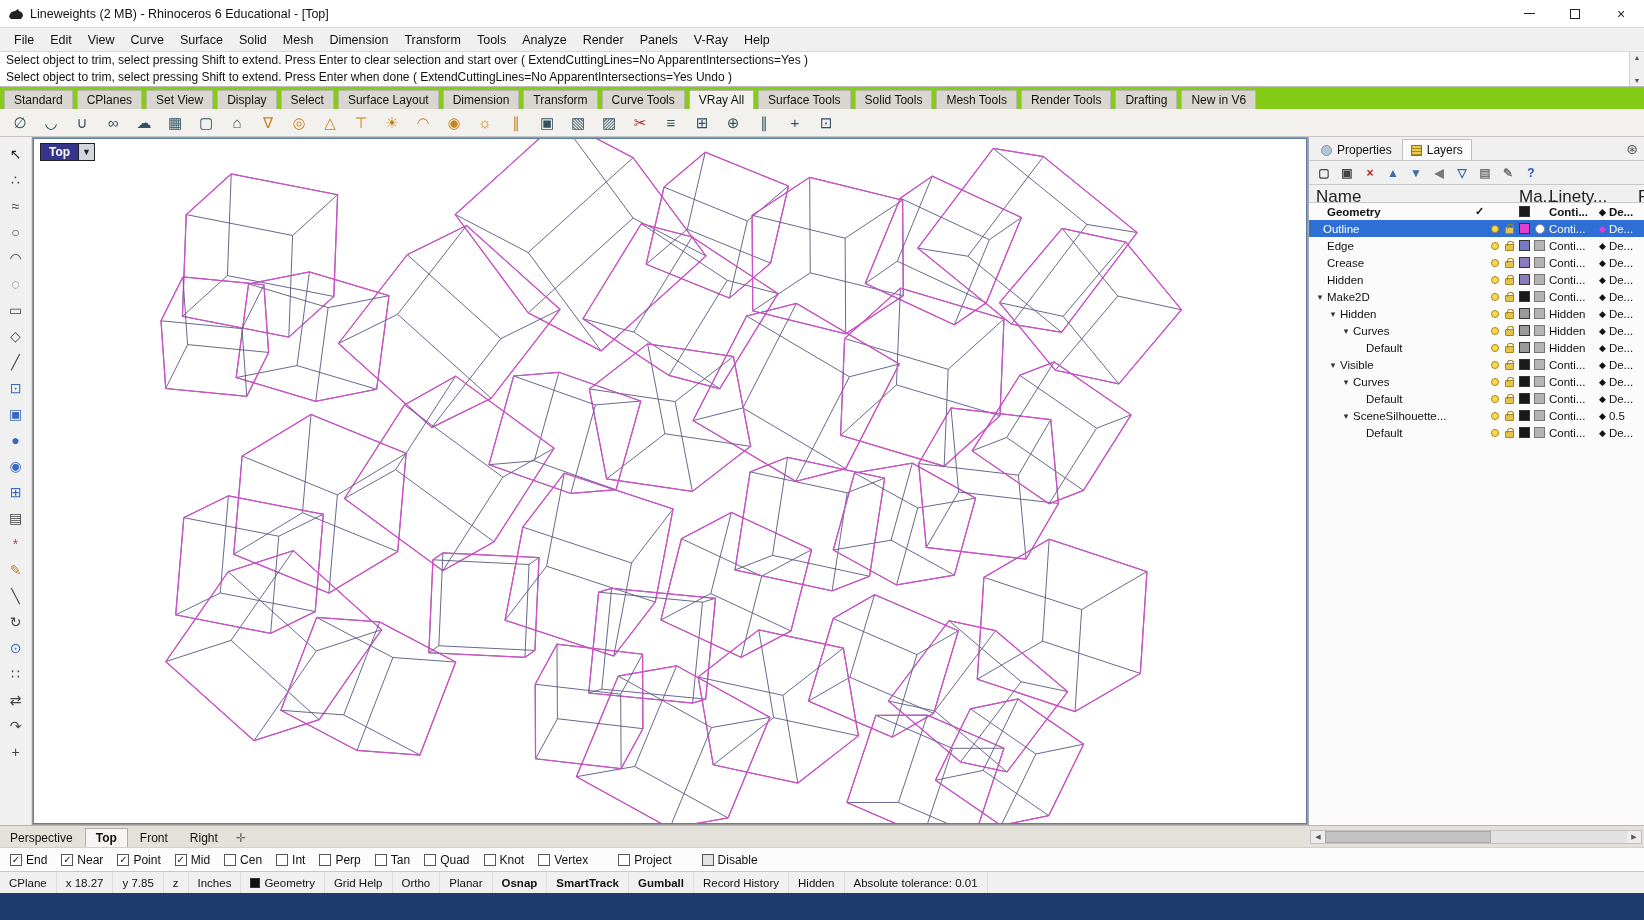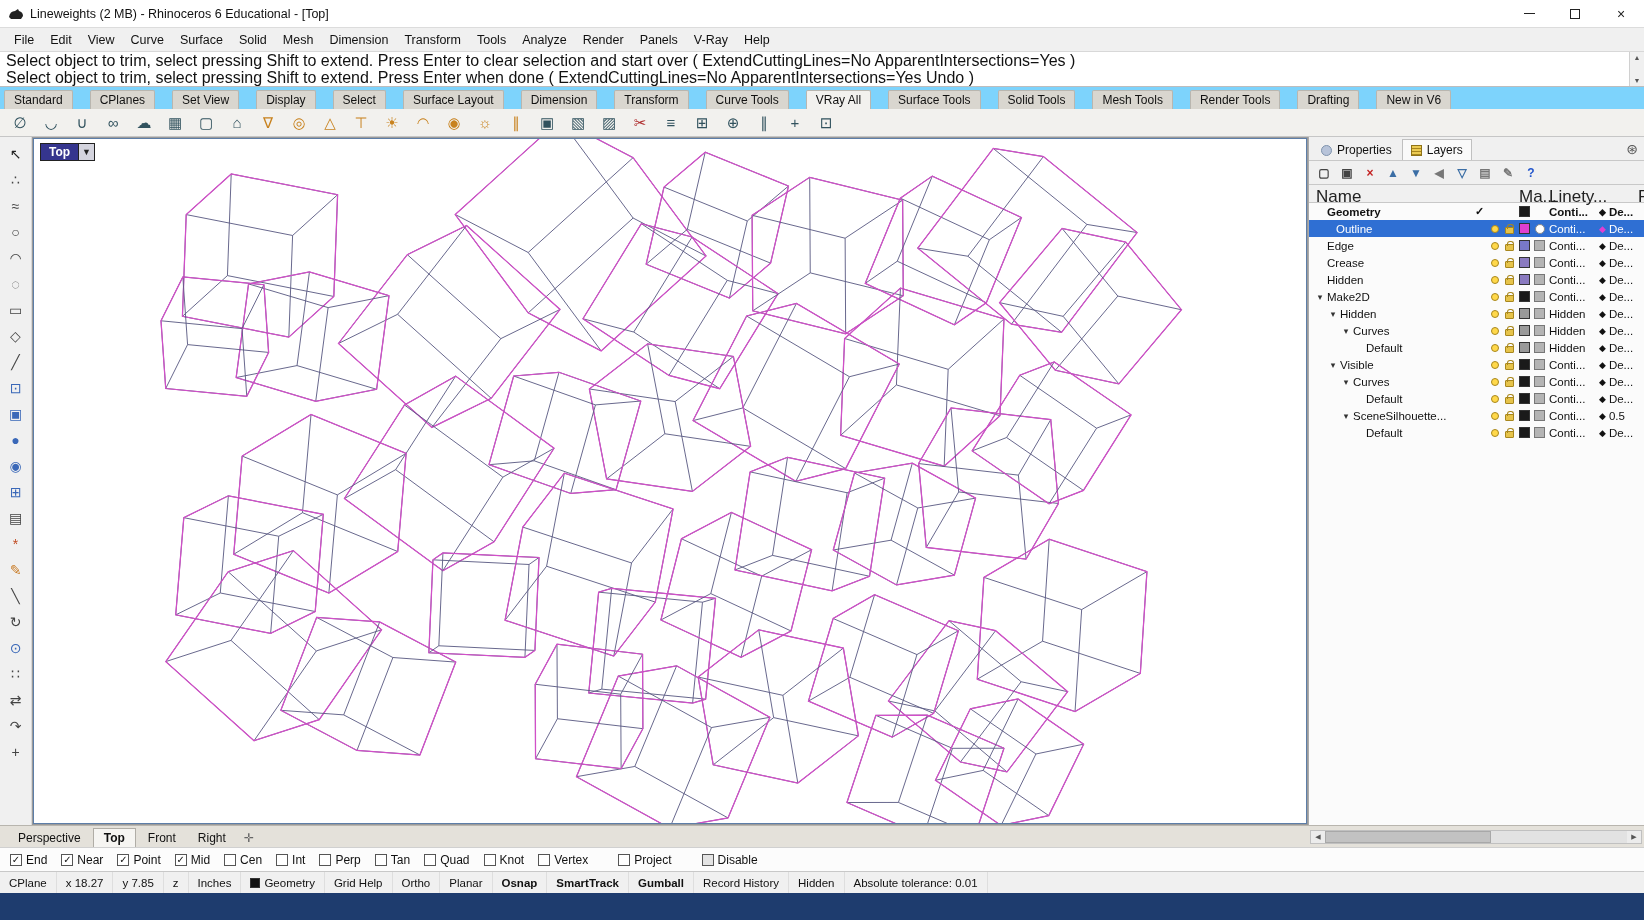--- a/index.html
+++ b/index.html
@@ -14,28 +14,28 @@
   .win-btn{width:46px;height:100%;display:flex;align-items:center;justify-content:center;font-size:14px;color:#222}
   .min-glyph{width:11px;height:1px;background:#222;display:inline-block}
   .max-glyph{width:10px;height:10px;border:1px solid #222;display:inline-block}
 
   
   .menubar{height:24px;display:flex;align-items:center;background:#f0f0f0;padding:0 6px;border-bottom:1px solid #d8d8d8;flex:0 0 auto}
   .menu-item{padding:3px 8px;white-space:nowrap;font-size:12.5px}
 
   
   .cmd{background:#fff;border-bottom:1px solid #bdbdbd;position:relative;flex:0 0 auto}
-  .cmd-line{height:17px;line-height:17px;padding:0 13px 0 6px;white-space:nowrap;overflow:hidden;font-size:16px}
+  .cmd-line{height:17px;line-height:17px;padding:0 13px 0 6px;white-space:nowrap;overflow:hidden;font-size:12px}
   .cmd-prompt{height:18px;line-height:18px;padding:0 6px;border-top:1px solid #ececec;font-weight:bold;display:flex;align-items:center;gap:2px}
   .caret{width:1px;height:12px;background:#000;display:inline-block}
   .cmd-scroll{position:absolute;top:0;right:0;width:15px;height:34px;background:#f0f0f0;border-left:1px solid #d0d0d0;display:flex;flex-direction:column;justify-content:space-between;align-items:center;font-size:7px;color:#555}
   .cs-btn{height:11px;display:flex;align-items:center;justify-content:center;width:100%}
 
   
-  .tabs-row{height:22px;background:#7dd3fc;display:flex;align-items:flex-end;padding-left:4px;gap:17px;flex:0 0 auto}
+  .tabs-row{height:22px;background:#84cc16;display:flex;align-items:flex-end;padding-left:4px;gap:4px;flex:0 0 auto}
   .tab{padding:2px 9px;font-size:12px;background:#d9d6cf;border:1px solid #b9b6af;border-bottom:none;border-radius:2px 2px 0 0;white-space:nowrap}
   .tab.active{background:#f2f1ee;font-weight:normal}
 
   
   .icons-row{height:28px;background:#f2f1ee;display:flex;align-items:center;padding:0 8px;gap:7px;border-bottom:1px solid #c6c6c6;flex:0 0 auto}
   .tb-icon{width:24px;height:23px;display:flex;align-items:center;justify-content:center;font-size:15px}
 
   
   .main{display:flex;height:688px;flex:0 0 auto}
   .left-tb{width:32px;background:#f0f0f0;display:flex;flex-direction:column;align-items:center;padding-top:5px;gap:3px;border-right:1px solid #d8d8d8;overflow:hidden}
@@ -76,21 +76,21 @@
   .bulb{width:8px;height:8px;border-radius:50%;background:#ffd84a;border:1px solid #a8871e;display:inline-block}
   .lock{width:9px;height:7px;background:#e6c34a;border:1px solid #a8871e;border-radius:1px;position:relative;margin-top:3px;display:inline-block}
   .lock::before{content:"";position:absolute;top:-4px;left:1px;width:5px;height:4px;border:1px solid #a8871e;border-bottom:none;border-radius:3px 3px 0 0}
   .csw{width:11px;height:11px;border:1px solid #333;display:inline-block}
   .msw{width:11px;height:11px;background:#b4b4b4;border:1px solid #777;display:inline-block}
   .mci{width:10px;height:10px;border-radius:50%;background:#fff;border:1px solid #888;display:inline-block}
   .chk{font-size:11px;font-weight:bold}
 
   
   .bottom-strip{height:22px;display:flex;flex:0 0 auto;background:#e4e1da;border-top:1px solid #b8b5ae}
-  .vtabs-area{flex:0 0 1308px;display:flex;align-items:flex-end;padding-left:8px;gap:2px}
+  .vtabs-area{flex:0 0 1308px;display:flex;align-items:flex-end;gap:2px}
   .vtab{padding:2px 10px;font-size:12px}
   .vtab.active{background:#f6f5f2;font-weight:bold;border:1px solid #b0ada6;border-bottom:none}
   .vtab-add{padding:2px 6px;color:#666;font-size:12px}
   .hscroll-area{flex:1;display:flex;align-items:center;padding:0 2px}
   .hscroll{display:flex;align-items:center;width:100%;height:14px;background:#ececec;border:1px solid #c0c0c0}
   .hs-btn{width:14px;height:100%;display:flex;align-items:center;justify-content:center;font-size:7px;color:#555}
   .hs-track{flex:1;height:100%;position:relative;background:#e2e2e2}
   .hs-thumb{position:absolute;left:0;top:0;height:100%;width:55%;background:#c2c2c2;border:1px solid #a8a8a8}
 
   .osnap-bar{height:24px;background:#fcfcfc;border-top:1px solid #d0d0d0;display:flex;align-items:center;gap:14px;padding:0 10px;flex:0 0 auto}
@@ -759,21 +759,21 @@
             <span class="csw" style="background: rgb(26, 26, 26);"></span>
           </span>
           <span class="lcell"></span>
           <span class="llt">Conti...</span>
           <span class="lpr">
             <span class="dia" style="color: rgb(17, 17, 17);">◆</span>
             <span>De...</span>
           </span>
         </div>
         <div class="lrow sel">
-          <div class="lname" style="padding-left: 13px;">
+          <div class="lname" style="padding-left: 0;">
             <span class="larrow"></span>
             <span>Outline</span>
           </div>
           <span class="lcell chk"></span>
           <span class="lcell">
             <span class="bulb"></span>
           </span>
           <span class="lcell">
             <span class="lock"></span>
           </span>

